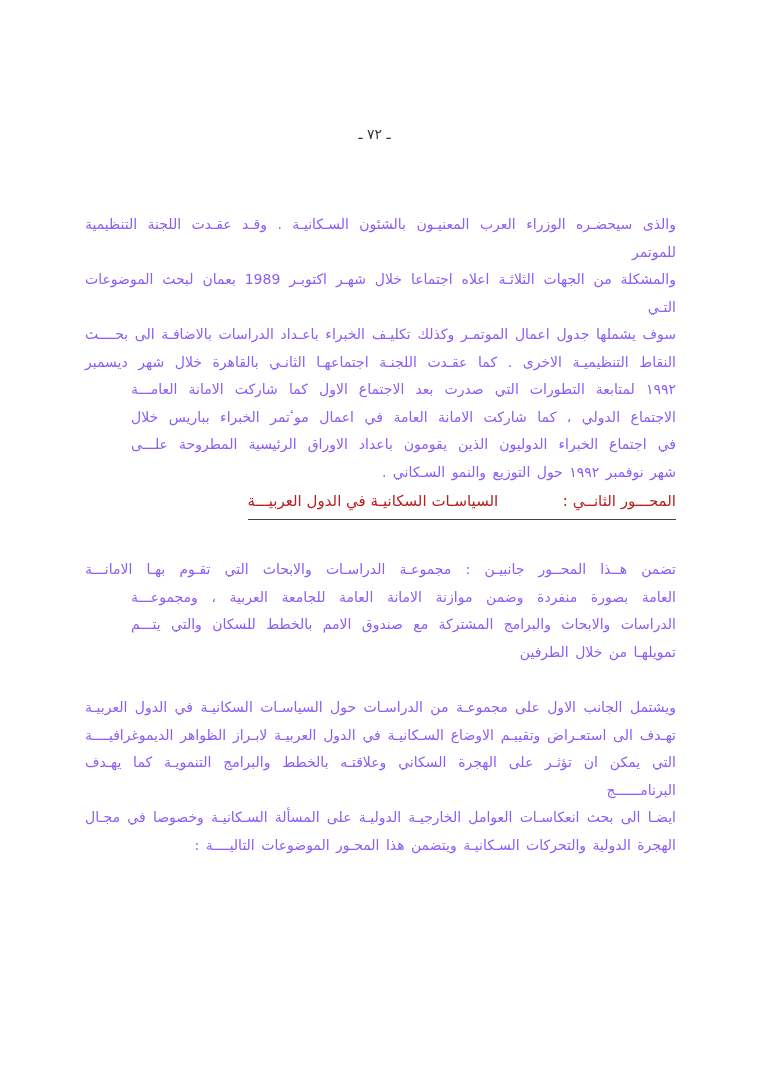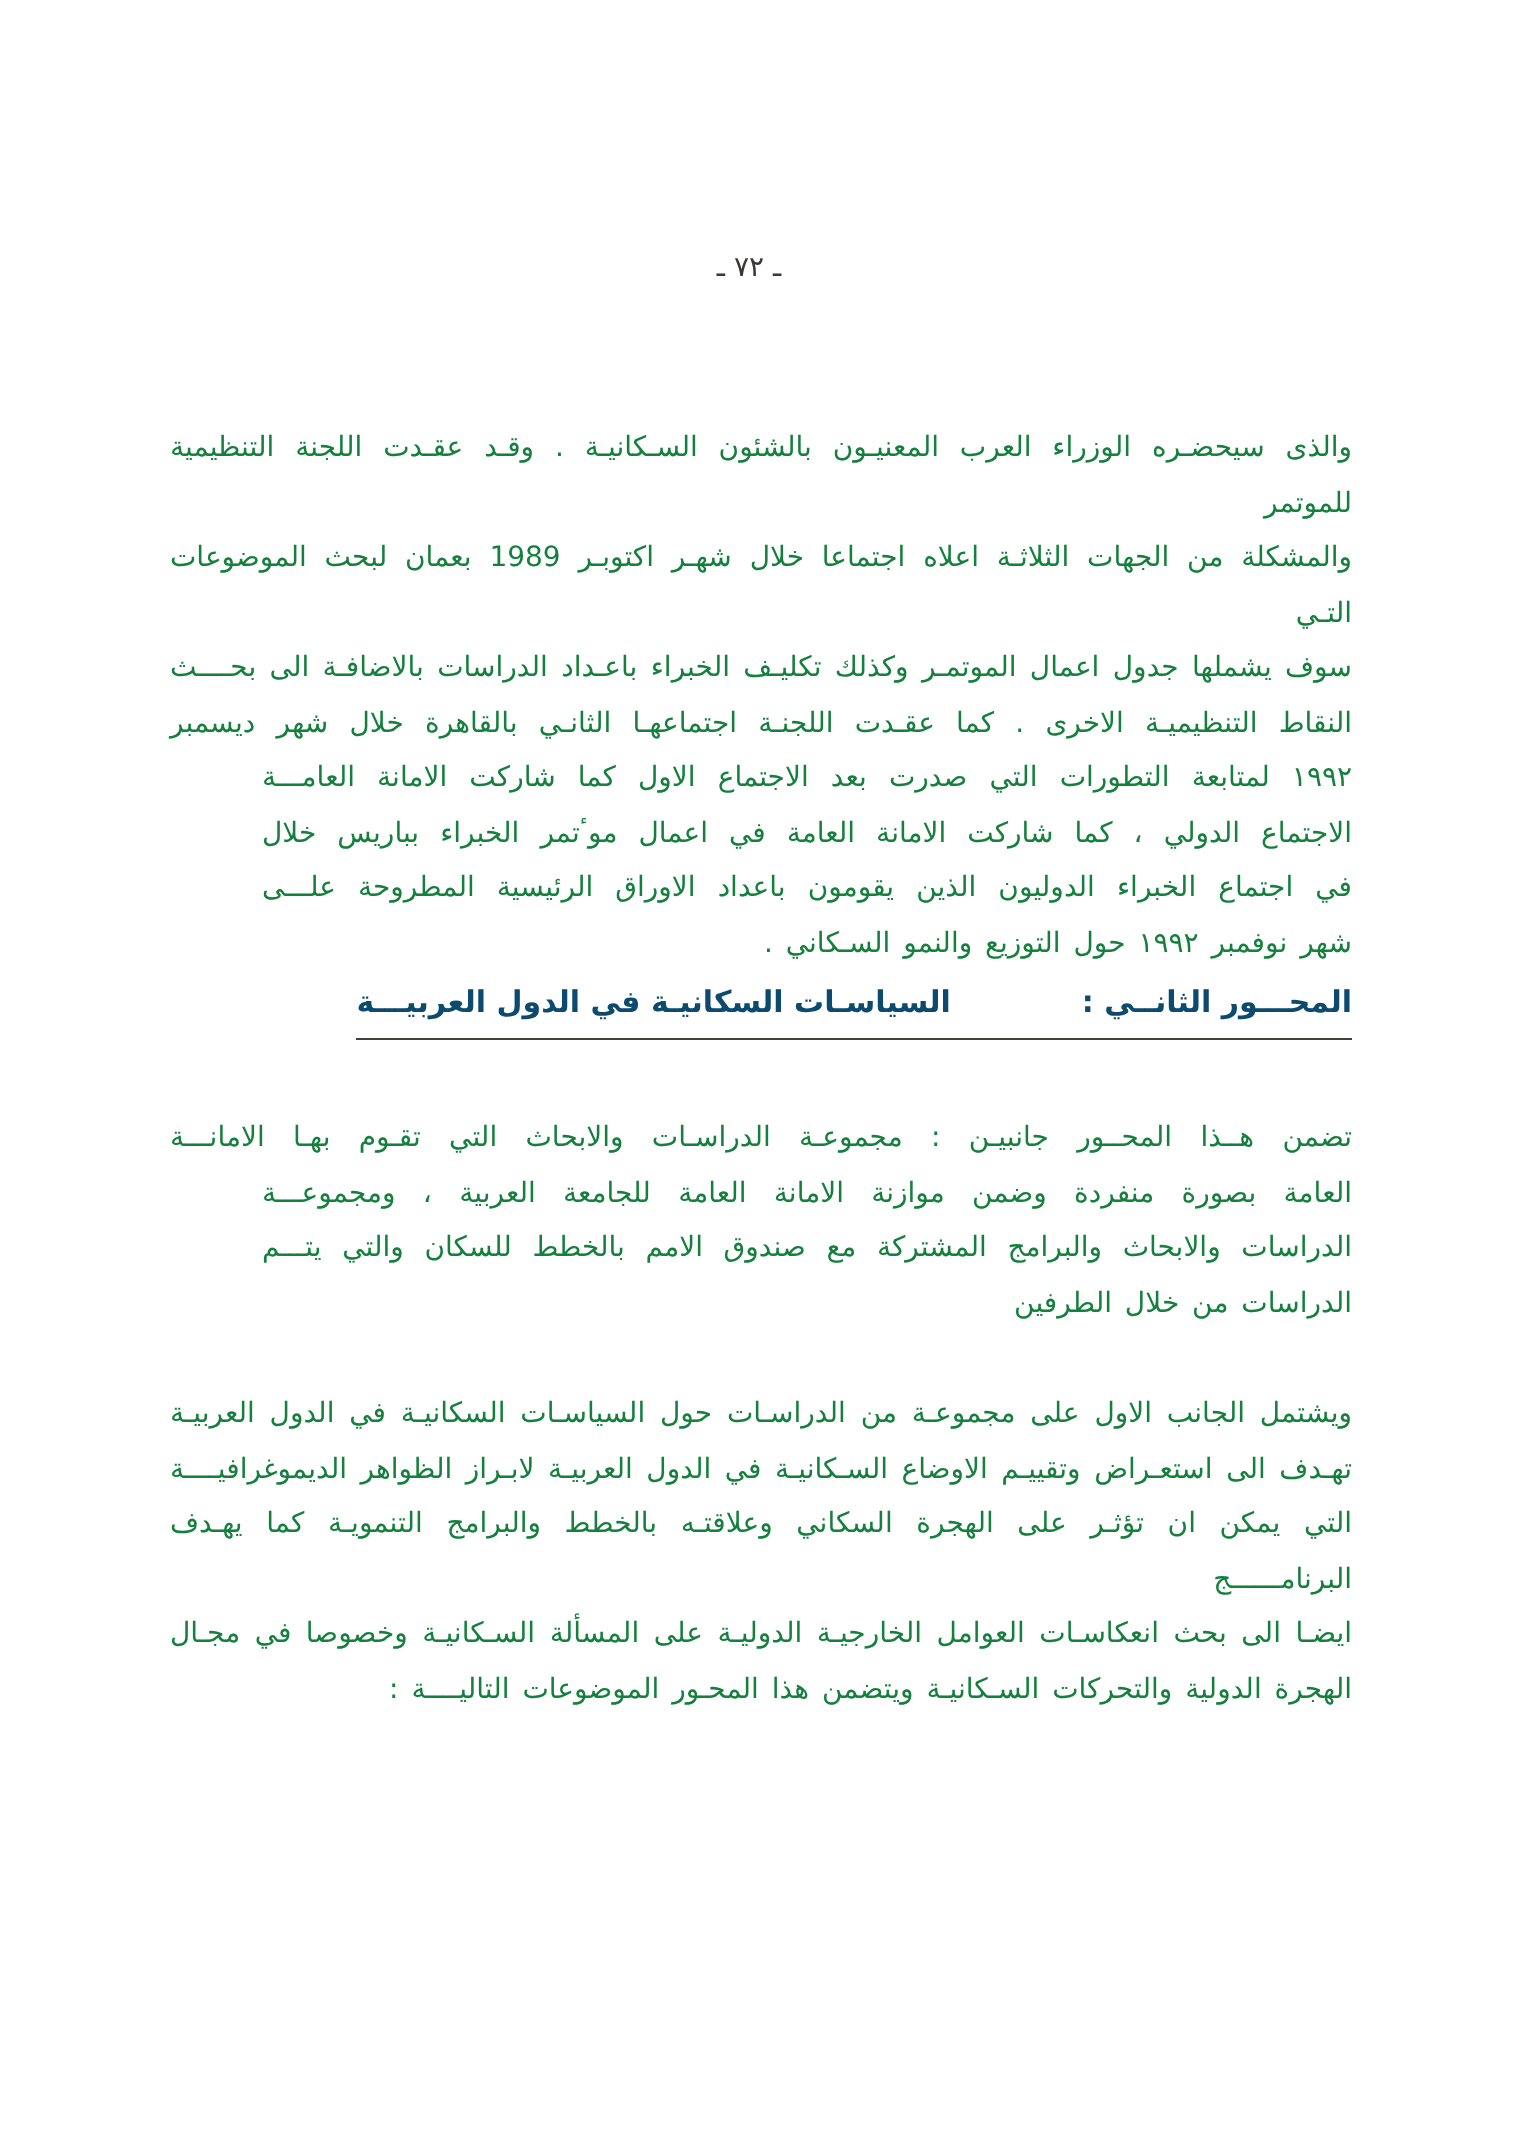--- a/index.html
+++ b/index.html
@@ -27,33 +27,33 @@
   .para {
     position: absolute;
     right: 82px; left: 85px;
   }
   .line {
     font-size: 14px;
     line-height: 27.5px;
     text-align: justify;
     text-align-last: justify;
     word-spacing: 2px;
-    color: #15803d;
+    color: #8b5cf6;
   }
   .line.short { padding-left: 46px; }
   .line.last { text-align-last: right; }
   .para-1 { top: 211px; }
   .para-2 { top: 556px; }
   .para-3 { top: 694px; }
   .heading {
     position: absolute;
     top: 492px; right: 82px;
     font-size: 15px;
-    font-weight: bold;
-    color: #0c4a6e;
+    font-weight: normal;
+    color: #b91c1c;
     text-align: right;
   }
   .heading-inner {
     display: inline-block;
     padding-bottom: 9px;
     border-bottom: 1.5px solid #44403c;
   }
   .tab-gap { display: inline-block; width: 55px; }
 </style>
 </head>
@@ -79,21 +79,21 @@
       <span>المحـــور الثانــي :</span>
       <span class="tab-gap"></span>
       <span>السياسـات السكانيـة في الدول العربيـــة</span>
     </span>
   </div>
 
   <div class="para para-2">
     <div class="line">تضمن هــذا المحــور جانبيـن :  مجموعـة الدراسـات والابحاث التي تقـوم بهـا الامانـــة</div>
     <div class="line short">العامة بصورة منفردة وضمن موازنة الامانة العامة للجامعة العربية  ،  ومجموعـــة</div>
     <div class="line short">الدراسات والابحاث والبرامج المشتركة مع صندوق الامم بالخطط للسكان والتي يتـــم</div>
-    <div class="line last">الدراسات من خلال الطرفين</div>
+    <div class="line last">تمويلهـا من خلال الطرفين</div>
   </div>
 
   <div class="para para-3">
     <div class="line">ويشتمل الجانب الاول على مجموعـة من الدراسـات حول السياسـات السكانيـة في الدول العربيـة</div>
     <div class="line">تهـدف الى استعـراض وتقييـم الاوضاع السـكانيـة في الدول العربيـة لابـراز الظواهر الديموغرافيــــة</div>
     <div class="line">التي يمكن ان تؤثـر على الهجرة السكاني وعلاقتـه بالخطط والبرامج التنمويـة كما يهـدف البرنامــــــج</div>
     <div class="line">ايضـا الى بحث انعكاسـات العوامل الخارجيـة الدوليـة على المسألة السـكانيـة وخصوصا في مجـال</div>
     <div class="line last">الهجرة الدولية والتحركات السـكانيـة ويتضمن هذا المحـور الموضوعات التاليــــة :</div>
   </div>
 

